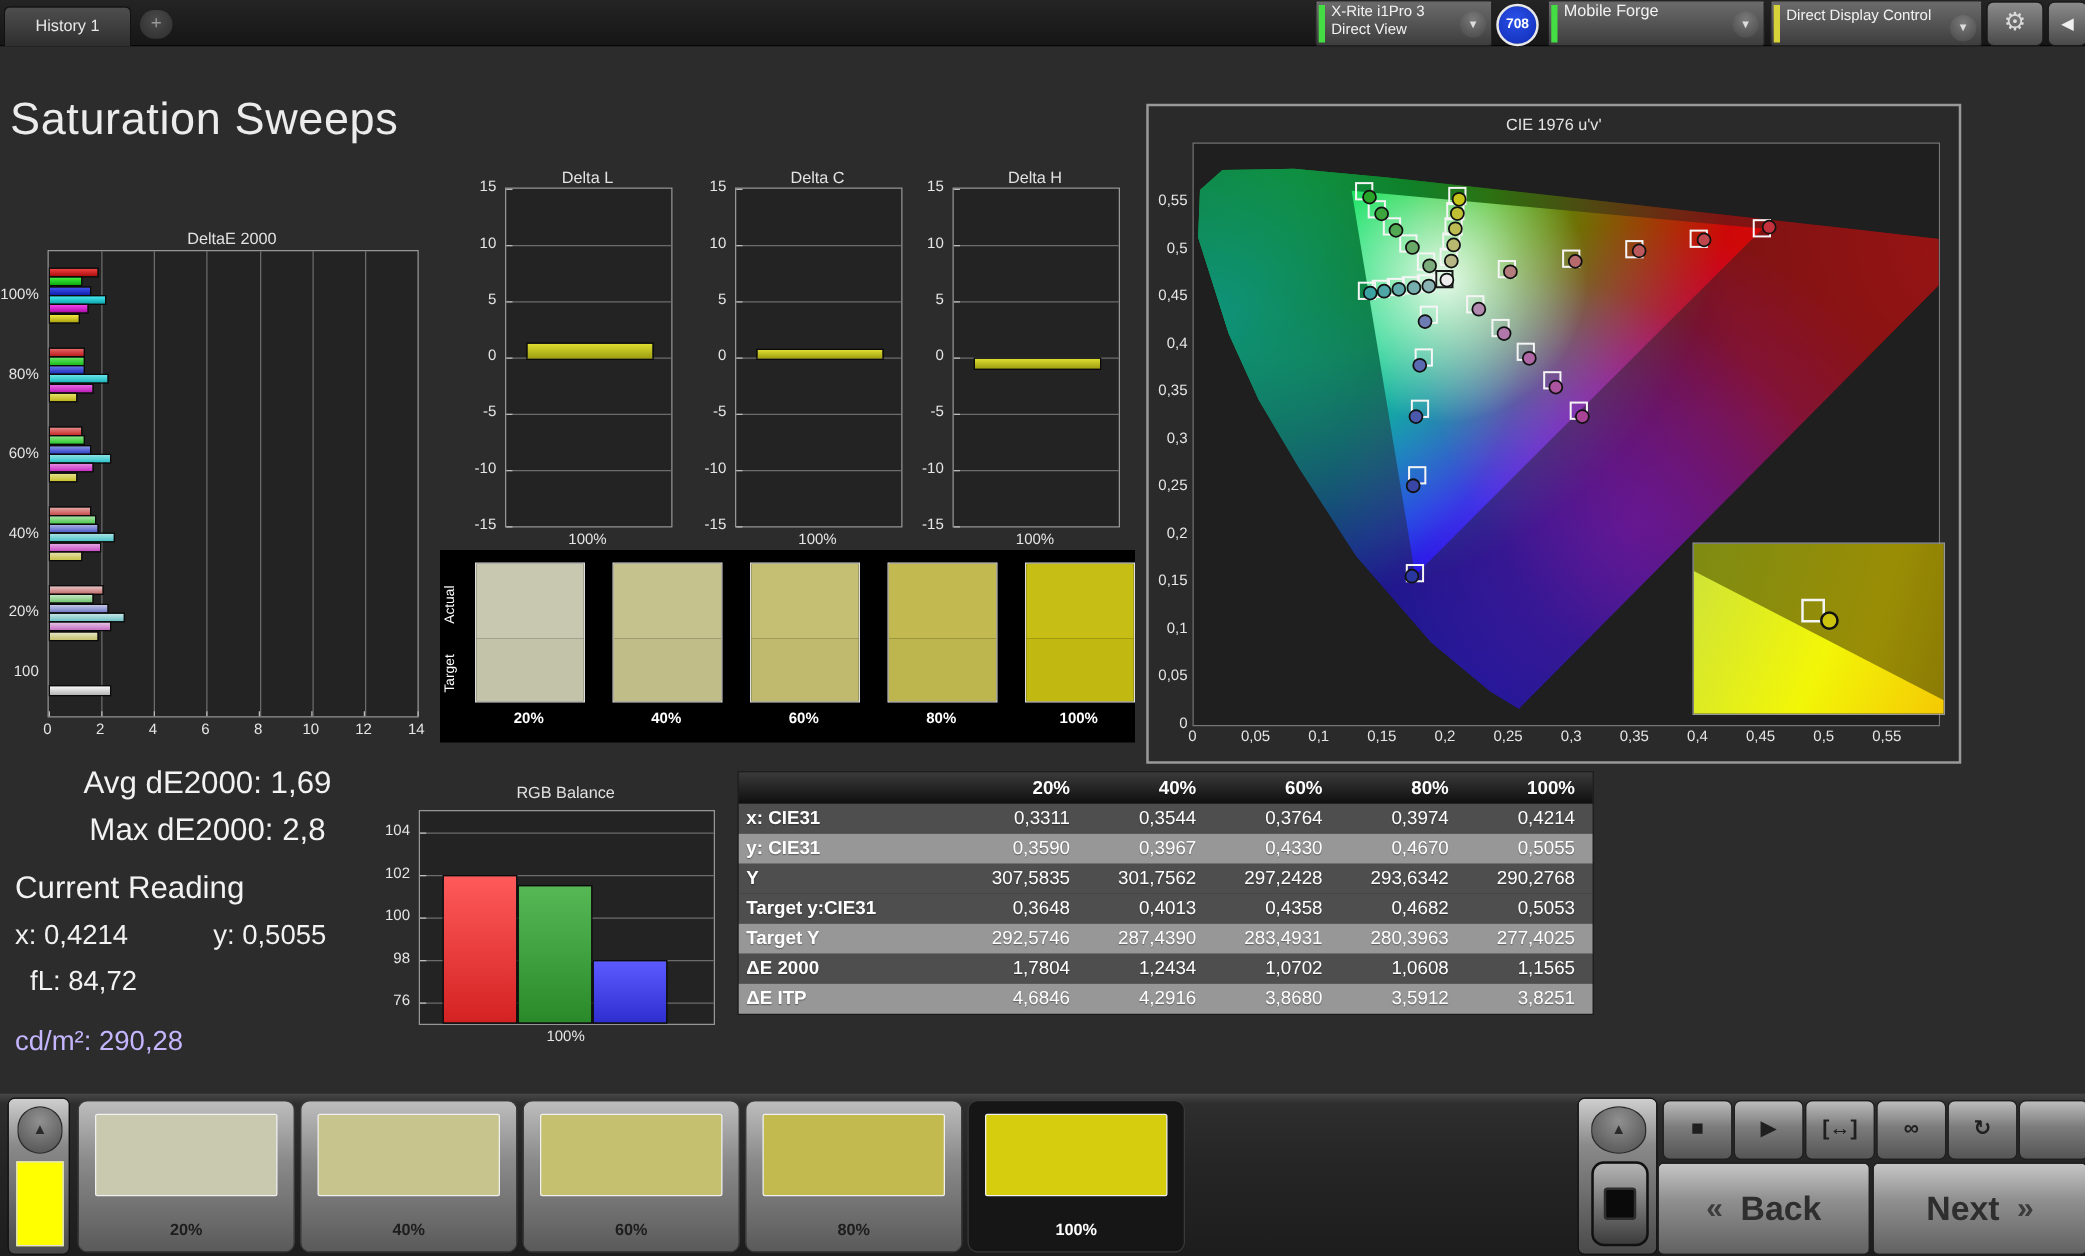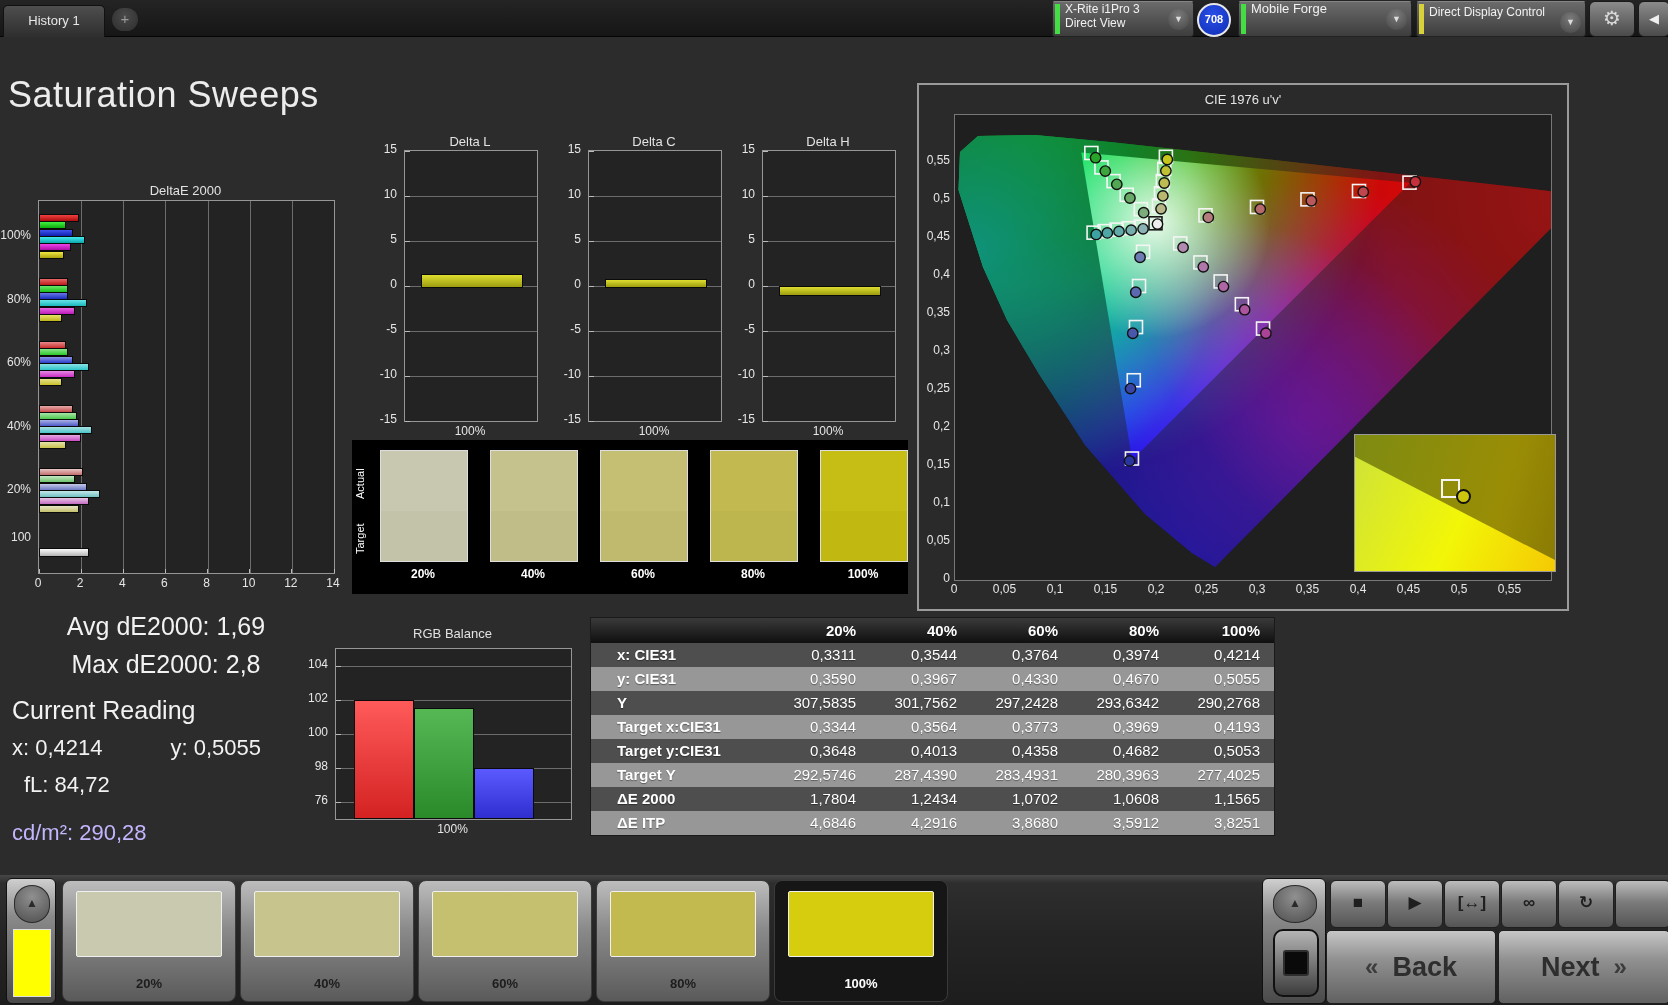--- a/index.html
+++ b/index.html
@@ -97,21 +97,21 @@
   #rgb-xlabel{left:335px;top:822px;width:235px;font-size:12px;color:#e6e6e6;text-align:center;}
   .vbar{position:absolute;border:1px solid #0a0a0a;}
 
   
   #data-table{left:590px;top:617px;width:683px;border:1px solid #1a1a1a;}
   .trow{display:flex;height:24px;}
   .trow.head{height:25px;background:linear-gradient(#3a3a3a,#0f0f0f);}
   .trow.dark{background:#4e4e4e;}
   .trow.light{background:#979797;}
   .tcell{font-size:15px;color:#fff;line-height:24px;text-shadow:0 1px 1px rgba(0,0,0,.4);}
-  .tcell.lab{width:178px;font-weight:bold;padding-left:26px;box-sizing:border-box;}
+  .tcell.lab{width:178px;font-weight:bold;padding-left:6px;box-sizing:border-box;}
   .tcell.val{width:101px;text-align:right;padding-right:14px;box-sizing:border-box;}
   .trow.head .tcell{font-weight:bold;line-height:25px;}
 
   
   #bottombar{left:0;top:875px;width:1668px;height:130px;
     background:linear-gradient(#474747,#2e2e2e 8px,#252525 45%,#1d1d1d);}
   .minipanel{position:absolute;border-radius:6px;background:linear-gradient(#cfcfcf,#8a8a8a 30%,#4a4a4a);
     border:1px solid #111;}
   .ovalbtn{position:absolute;border-radius:50%/45%;background:radial-gradient(circle at 50% 30%,#909090,#4e4e4e);
     border:1px solid #2a2a2a;color:#2a2a2a;text-align:center;}
@@ -570,28 +570,20 @@
         <div class="tcell val">0,5055</div>
       </div>
       <div class="trow dark">
         <div class="tcell lab">Y</div>
         <div class="tcell val">307,5835</div>
         <div class="tcell val">301,7562</div>
         <div class="tcell val">297,2428</div>
         <div class="tcell val">293,6342</div>
         <div class="tcell val">290,2768</div>
       </div>
-      <div class="trow light">
-        <div class="tcell lab">Target x:CIE31</div>
-        <div class="tcell val">0,3344</div>
-        <div class="tcell val">0,3564</div>
-        <div class="tcell val">0,3773</div>
-        <div class="tcell val">0,3969</div>
-        <div class="tcell val">0,4193</div>
-      </div>
       <div class="trow dark">
         <div class="tcell lab">Target y:CIE31</div>
         <div class="tcell val">0,3648</div>
         <div class="tcell val">0,4013</div>
         <div class="tcell val">0,4358</div>
         <div class="tcell val">0,4682</div>
         <div class="tcell val">0,5053</div>
       </div>
       <div class="trow light">
         <div class="tcell lab">Target Y</div>

